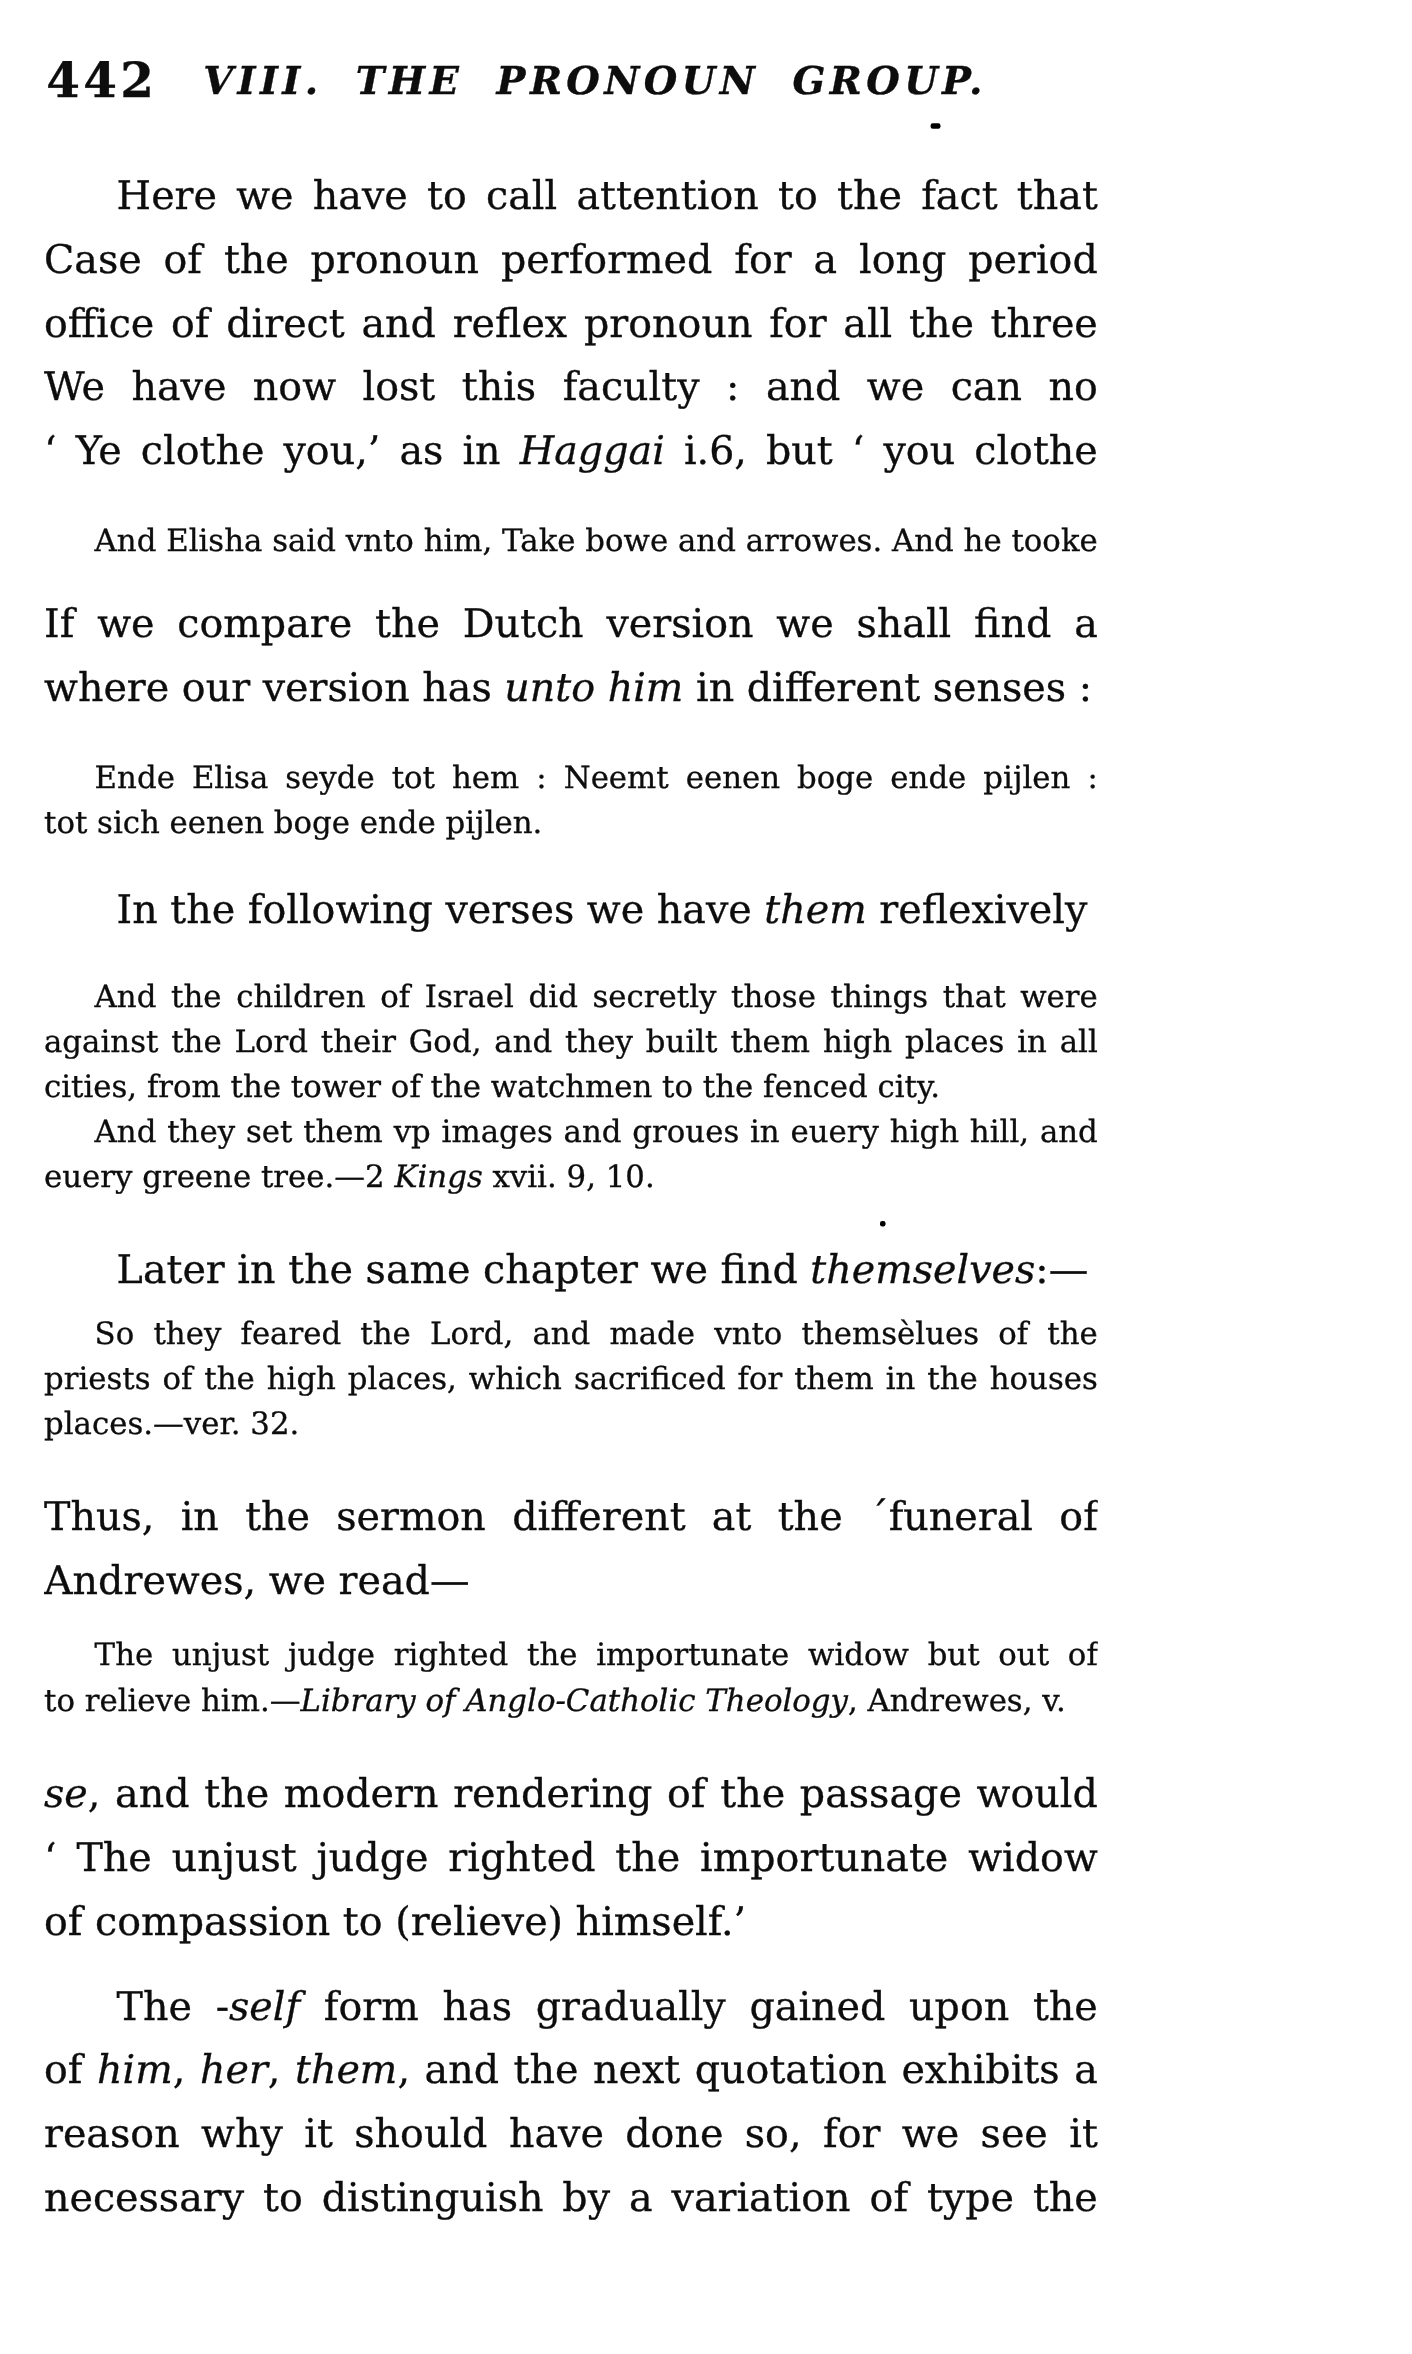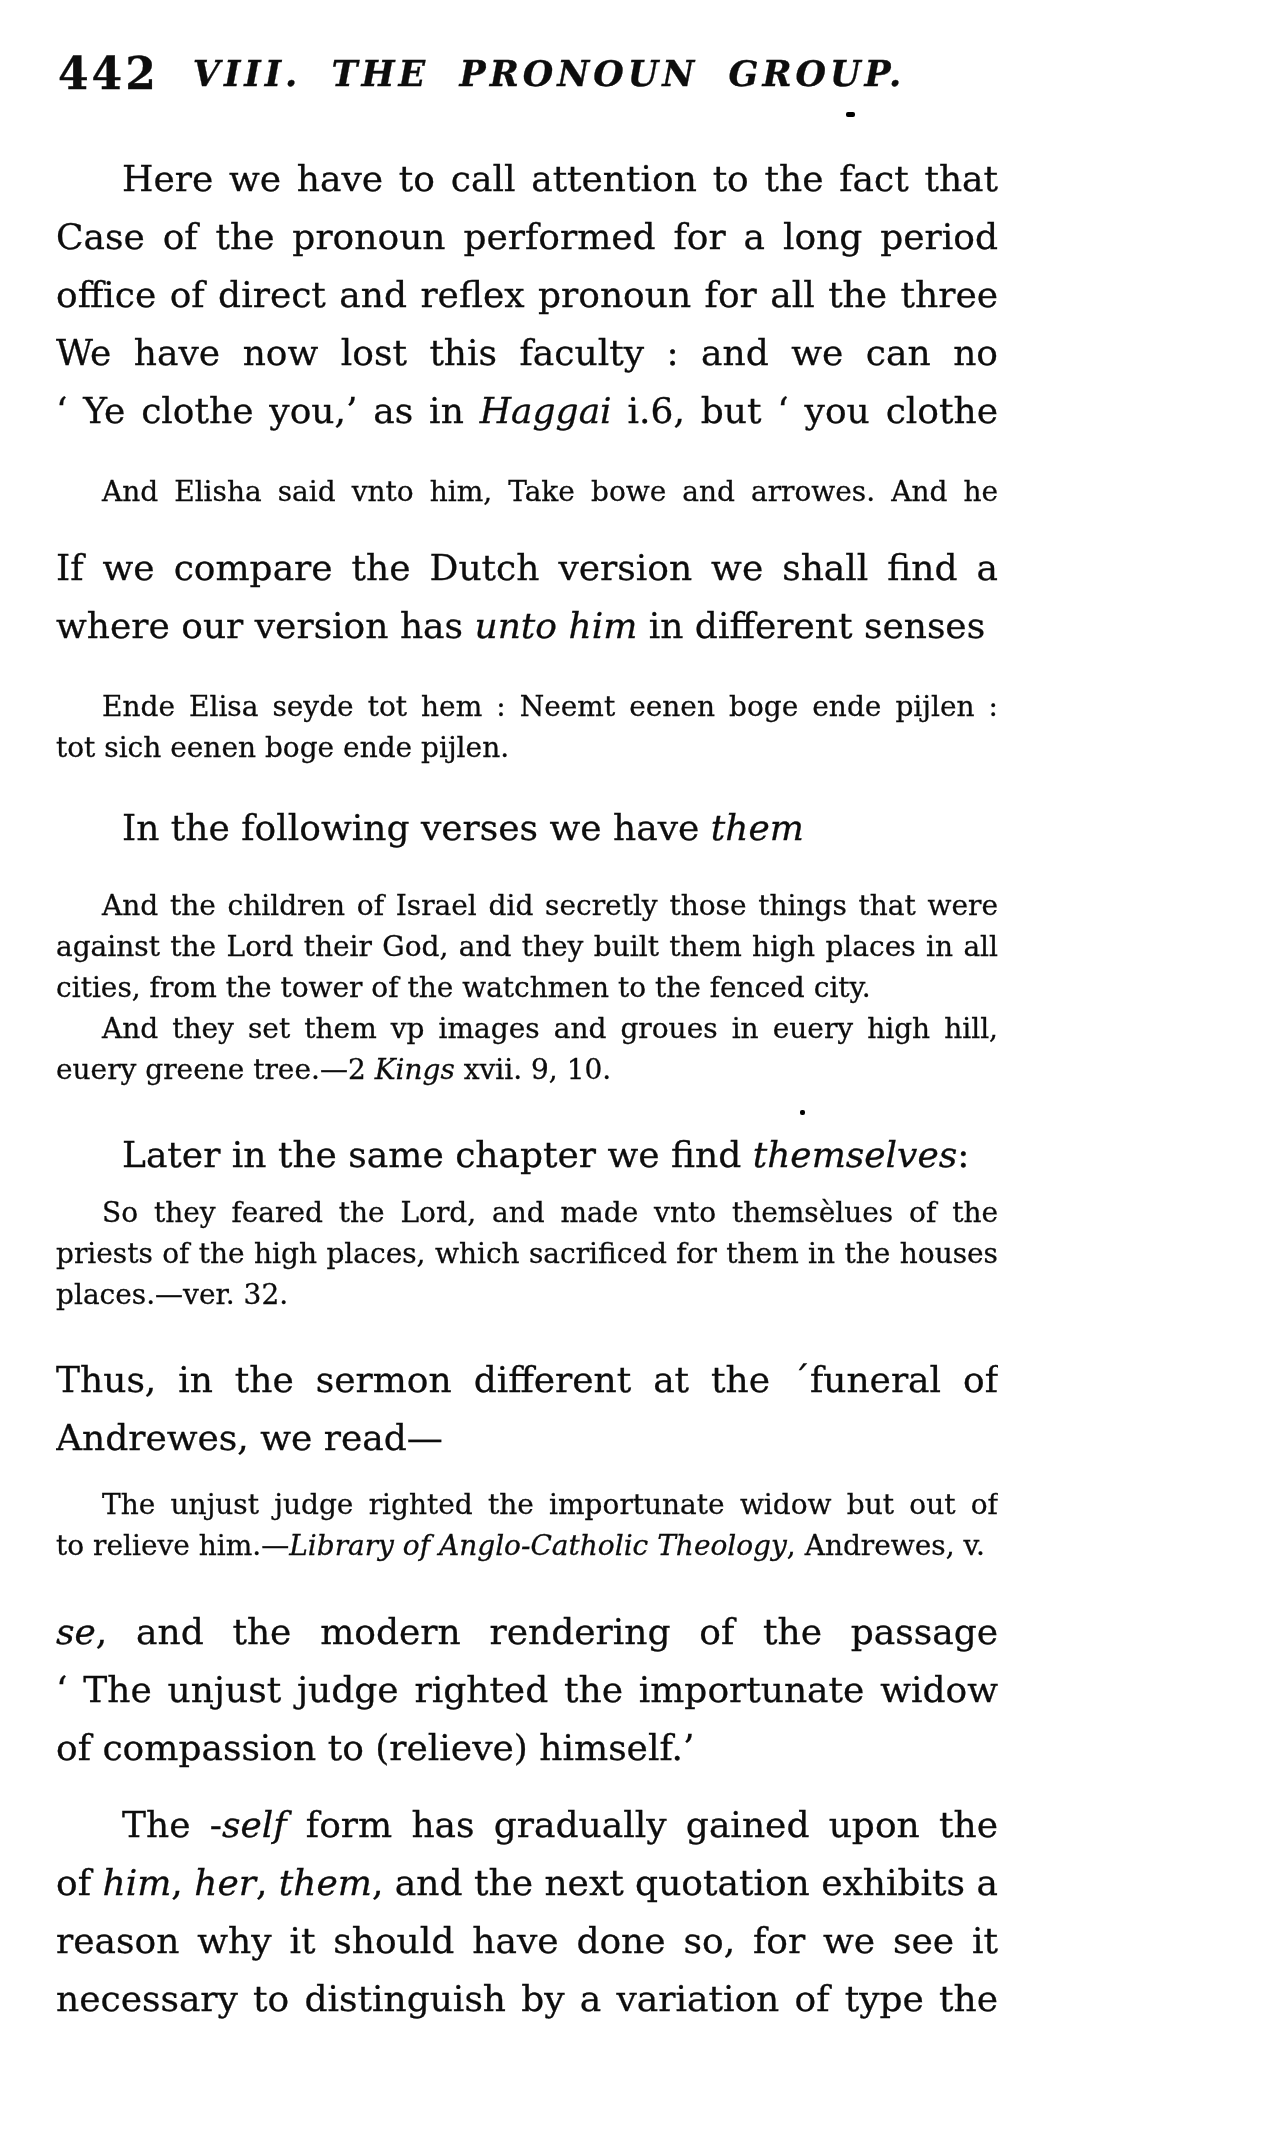--- a/index.html
+++ b/index.html
@@ -2,21 +2,21 @@
 <html><head>
 <meta charset="utf-8">
 <style>
   html,body{margin:0;padding:0;background:#ffffff;}
   .page{
     position:relative;
     width:1024px;height:2140px;
     box-sizing:border-box;
     background:#ffffff;color:#0d0d0d;
     font-family:"DejaVu Serif","Liberation Serif",serif;
-    padding:0 26px 0 56px;
+    padding:0 26px 0 40px;
     overflow:hidden;
     -webkit-text-stroke:0.3px currentColor;
   }
   .pagehead{position:relative;height:58px;margin-top:48px;}
   .pagenum{position:absolute;left:2px;top:0;font-size:44px;font-weight:bold;letter-spacing:3px;}
   .chapter{
     position:absolute;left:0;right:0;top:5px;text-align:center;
     font-style:italic;font-weight:bold;font-size:35px;
     letter-spacing:4px;word-spacing:14px;
     transform:translateX(22px);

